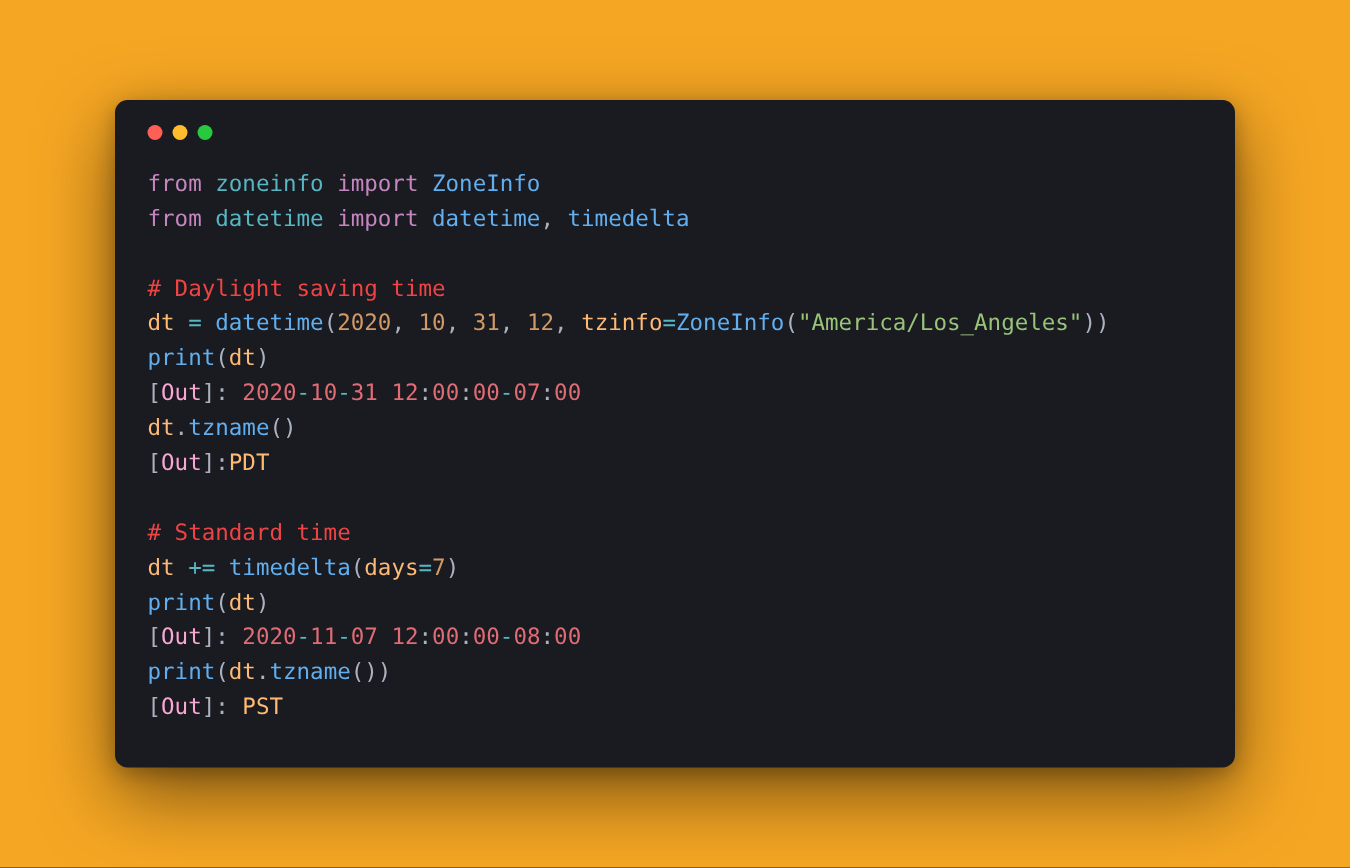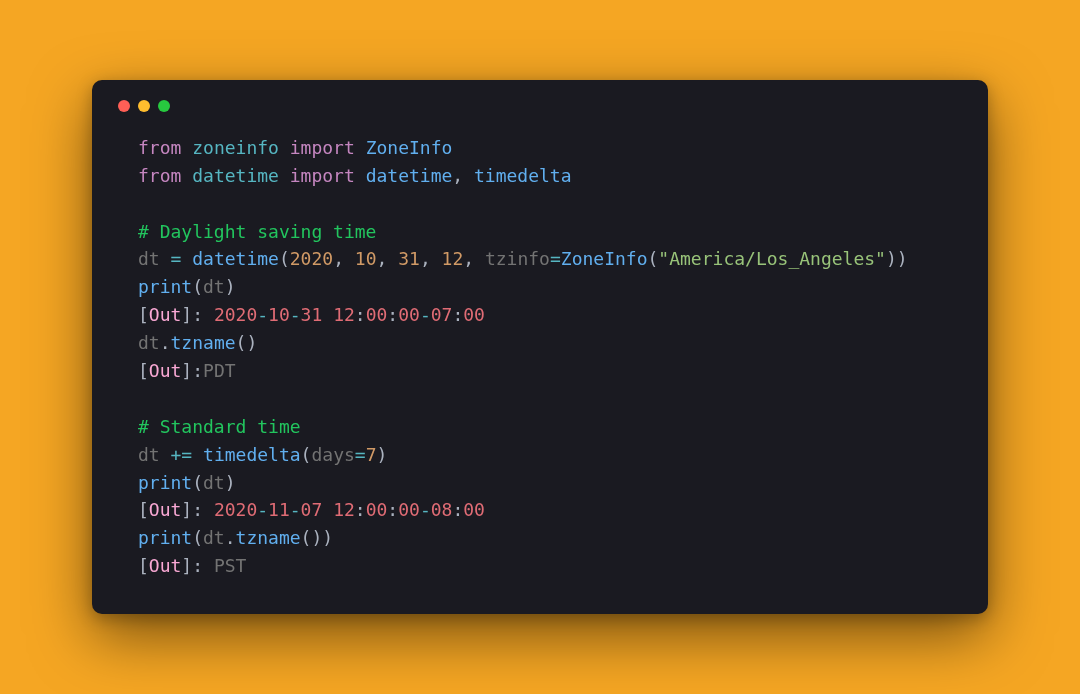--- a/index.html
+++ b/index.html
@@ -20,31 +20,30 @@
   .dot{width:12px;height:12px;border-radius:50%;}
   .dot.red{background:#ff5f56;}
   .dot.yellow{background:#ffbd2e;}
   .dot.green{background:#27c93f;}
   .code{
     font-family:ui-monospace,SFMono-Regular,Menlo,Consolas,monospace;
     font-size:18px;
     line-height:1.55;
     white-space:pre;
     color:#d1d5db;
-    margin-left:20px;
   }
   .k{color:#c586c0;}
   .mod{color:#56b6c2;}
   .cls{color:#61afef;}
-  .id{color:#737373;}
+  .id{color:#fdba74;}
   .op{color:#56b6c2;}
   .num{color:#d19a66;}
   .numr{color:#e06c75;}
   .str{color:#98c379;}
-  .com{color:#22c55e;}
+  .com{color:#ef4444;}
   .out{color:#f9a8d4;}
   .p{color:#abb2bf;}
   .w{color:#d1d5db;}
   .dash{color:#56b6c2;}
 </style>
 </head>
 <body>
 
 <div class="card">
   <div class="dots">

